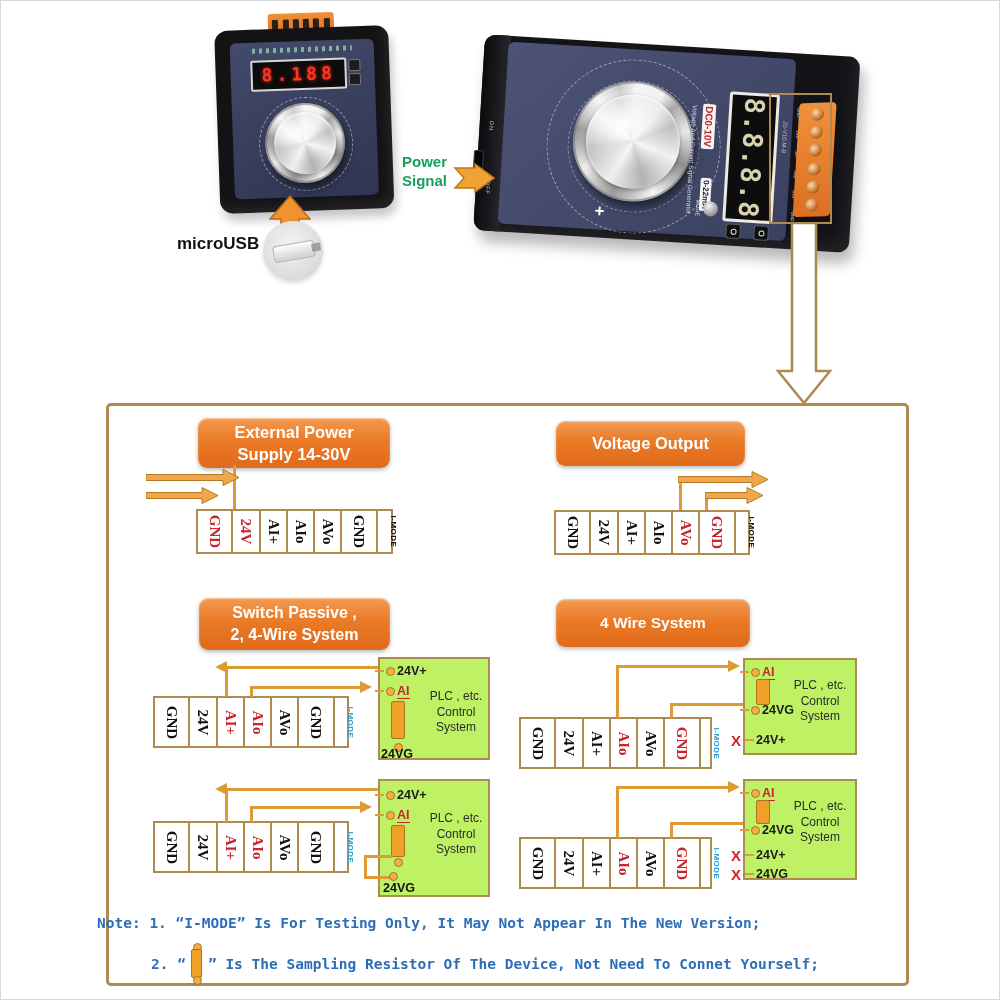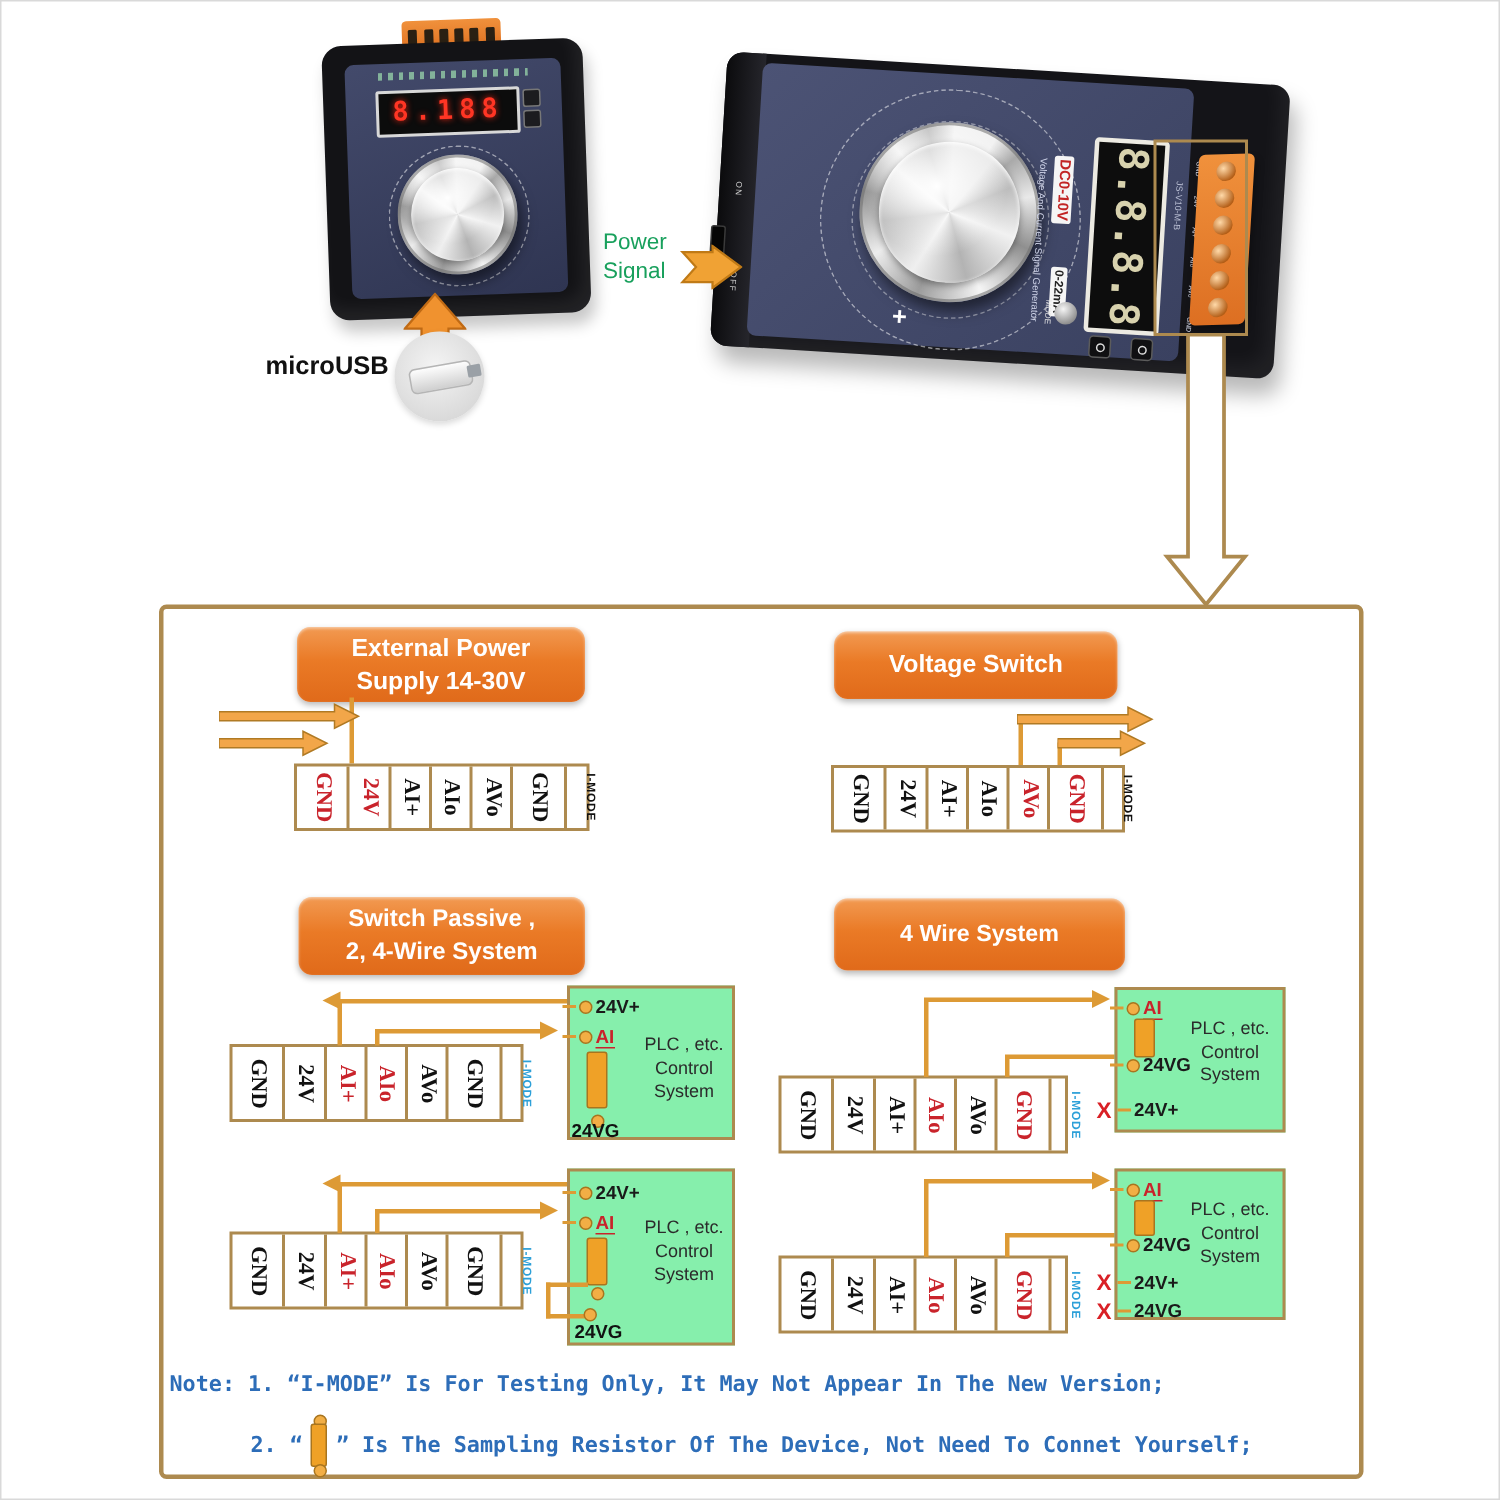--- a/index.html
+++ b/index.html
@@ -38,21 +38,21 @@
   .strip .cell{flex:1;border-right:2px solid var(--tan);display:flex;align-items:center;justify-content:center;overflow:visible;}
   .strip .cell:last-child{border-right:none;}
   .strip .cell span{transform:rotate(90deg);white-space:nowrap;
     font-family:"Liberation Serif",serif;font-weight:700;font-size:15px;color:#111;}
   .strip .cell.red span{color:var(--red);}
   .strip .cell.imode{flex:0 0 30px;}
   .strip .cell.imode span{font-size:8px;font-weight:700;letter-spacing:.5px;font-family:"Liberation Sans",sans-serif;}
   .strip .cell.imode.blue span{color:var(--imode-blue);}
 
   
-  .plc{position:absolute;background:#86efac;border:2px solid var(--tan);box-sizing:border-box;}
+  .plc{position:absolute;background:#bef264;border:2px solid var(--tan);box-sizing:border-box;}
   .prow{position:absolute;display:flex;align-items:center;gap:2px;height:12px;
     font-weight:700;font-size:12.5px;color:#1a1a1a;white-space:nowrap;}
   .prow .tick{width:9px;height:2.5px;background:var(--wire);display:inline-block;}
   .prow .pdot{width:7px;height:7px;border:1.5px solid #a8751f;background:#f2ae45;border-radius:50%;display:inline-block;}
   .prow b{font-weight:700;}
   .prow b.ai{color:var(--red);border-bottom:1.6px solid var(--red);padding-bottom:0;}
   .prow b.xm{color:#d92026;font-size:15px;font-weight:800;margin-right:2px;}
   .res{position:absolute;width:14px;background:#efa127;border:1.5px solid #a8751f;border-radius:2px;box-sizing:border-box;}
   .ptext{position:absolute;font-size:12px;line-height:1.3;color:#2b2b2b;text-align:center;}
   .vg{position:absolute;font-weight:700;font-size:12.5px;color:#111;}
@@ -141,21 +141,21 @@
   .pb i{position:absolute;width:8px;height:5px;background:#555;border-radius:1px;}
   .chg{position:absolute;left:102px;top:18px;width:46px;height:52px;border-radius:7px;
     background:linear-gradient(135deg,#ffffff,#dcdcdc);box-shadow:1px 3px 5px rgba(0,0,0,.2);border:1px solid #cdcdcd;}
   .chg i{position:absolute;left:-12px;width:13px;height:4px;background:#9b9b9b;border-radius:1px;}
   .comp{position:absolute;left:172px;top:14px;width:88px;height:56px;background:linear-gradient(180deg,#3a3a3a,#101010 40%,#1c1c1c);
     border-radius:3px;box-shadow:1px 3px 5px rgba(0,0,0,.3);}
   .comp i{position:absolute;background:#4e4e4e;border-radius:1px;}
   .comp .vga{background:#3a66b8;}
   .src-label{position:absolute;top:70px;font-weight:700;font-size:16px;color:#111;text-align:center;}
 
-  .ps-label{position:absolute;left:401px;top:151px;color:var(--green);font-weight:400;font-size:15px;line-height:19px;}
+  .ps-label{position:absolute;left:401px;top:151px;color:var(--green);font-weight:700;font-size:15px;line-height:19px;}
   .mu-label{position:absolute;left:176px;top:233px;font-weight:700;font-size:17px;color:#111;}
 </style>
 </head>
 <body>
 
 <div class="canvas">
 
   <div class="sd">
     <div class="sd-tblock">
       <i class="pin"></i>
@@ -249,21 +249,21 @@
     <path d="M21,1 V149 H7 L33,181 L59,149 H45 V1 Z" fill="#ffffff" stroke="#ad8a4f" stroke-width="2.5"></path>
   </svg>
 
   <div class="main-box" style="left:105px;top:402px;width:803px;height:583px;"></div>
 
   <div class="hdr" style="left:197px;top:417px;width:192px;height:50px;font-size:16.5px;">
     <div>External Power</div>
     <div>Supply 14-30V</div>
   </div>
   <div class="hdr" style="left:555px;top:420px;width:189px;height:45px;font-size:16.5px;">
-    <div>Voltage Switch</div>
+    <div>Voltage Output</div>
   </div>
   <div class="hdr" style="left:198px;top:597px;width:191px;height:52px;font-size:16px;">
     <div>Switch Passive ,</div>
     <div>2, 4-Wire System</div>
   </div>
   <div class="hdr" style="left:555px;top:598px;width:194px;height:48px;font-size:15.5px;">
     <div>4 Wire System</div>
   </div>
 
   <div class="wire" style="left:232px;top:464px;width:3px;height:46px;"></div>
@@ -542,21 +542,21 @@
       <b class="xm">X</b>
         <i class="tick"></i>
         <b>24VG</b>
     </div>
     <div class="ptext" style="left:40px;top:18px;width:70px;">
       <div>PLC , etc.</div>
       <div>Control System</div>
     </div>
   </div>
 
-  <div class="notes" style="left:108px;top:908px;width:794px;height:76px;padding-left:48px;">
+  <div class="notes" style="left:92px;top:908px;width:794px;height:76px;padding-left:48px;">
     <div class="nline" style="left:4px;top:6px;">Note: 1. “I-MODE” Is For Testing Only, It May Not Appear In The New Version;</div>
     <div class="nline n2" style="left:58px;top:34px;">
       <span>2. “</span>
         <span class="nres">
           <i class="dot d1"></i>
           <i class="bar abs"></i>
           <i class="dot d2"></i>
         </span>
         <span>” Is The Sampling Resistor Of The Device, Not Need To Connet Yourself;</span>
     </div>

